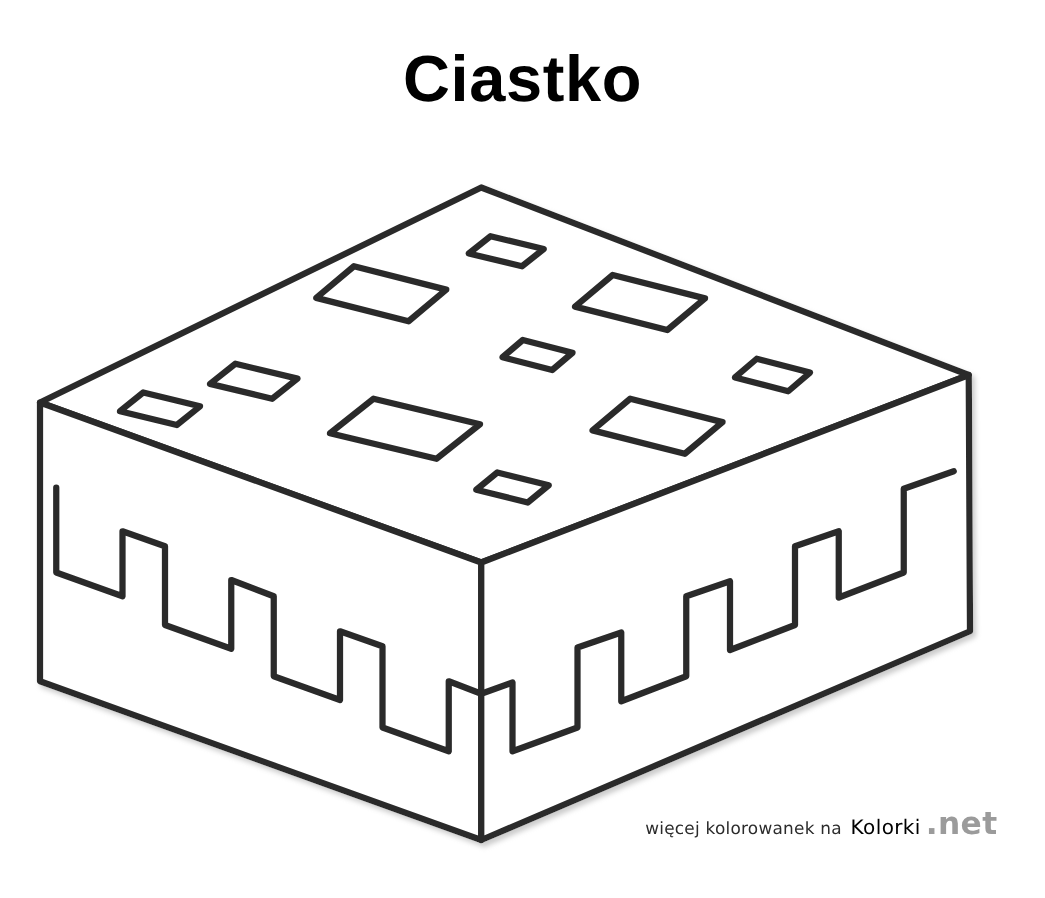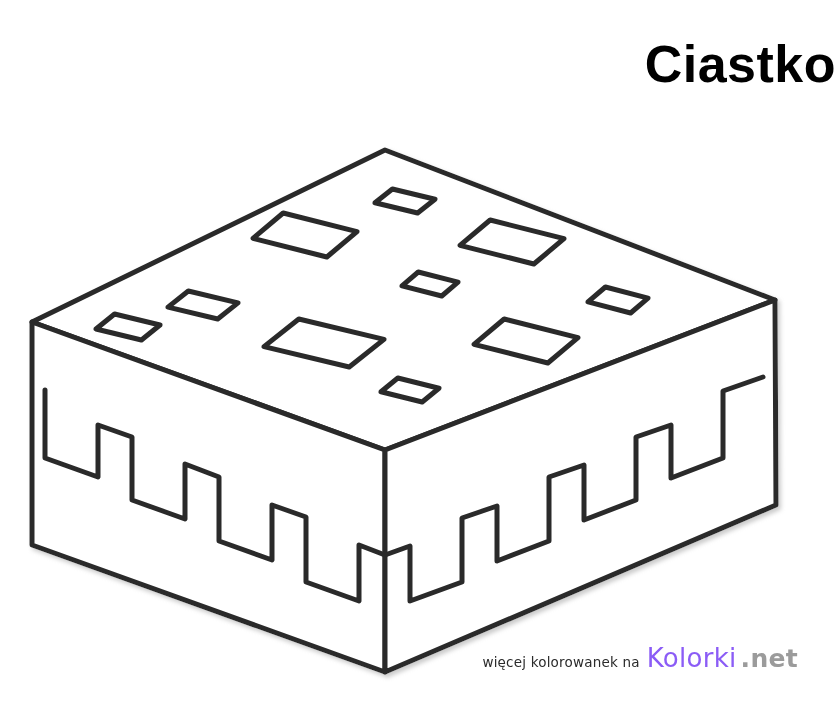--- a/index.html
+++ b/index.html
@@ -20,21 +20,21 @@
     inset: 0;
     width: 836px;
     height: 718px;
     background: #ffffff;
   }
   #page-title {
     position: absolute;
     top: 34px;
     left: 0;
     width: 836px;
-    text-align: right;
+    text-align: center;
     font-family: "Liberation Sans", sans-serif;
     font-weight: bold;
     font-size: 52px;
     line-height: 60px;
     letter-spacing: 0.5px;
     color: #000000;
     user-select: none;
   }
   #artwork {
     position: absolute;
@@ -56,22 +56,22 @@
   }
   #watermark .wm-prefix {
     font-family: "DejaVu Sans", sans-serif;
     font-size: 13.5px;
     color: #2b2b2b;
     letter-spacing: 0.2px;
     text-align: right;
   }
   #watermark .wm-brand {
     font-family: "DejaVu Sans", sans-serif;
-    font-size: 26px;
-    color: #8b5cf6;
+    font-size: 16px;
+    color: #000000;
     letter-spacing: 0.3px;
   }
   #watermark .wm-tld {
     font-family: "DejaVu Sans", sans-serif;
     font-size: 25px;
     color: #9b9b9b;
     letter-spacing: 0.3px;
     margin-left: -3px;
     font-weight: bold;
   }

